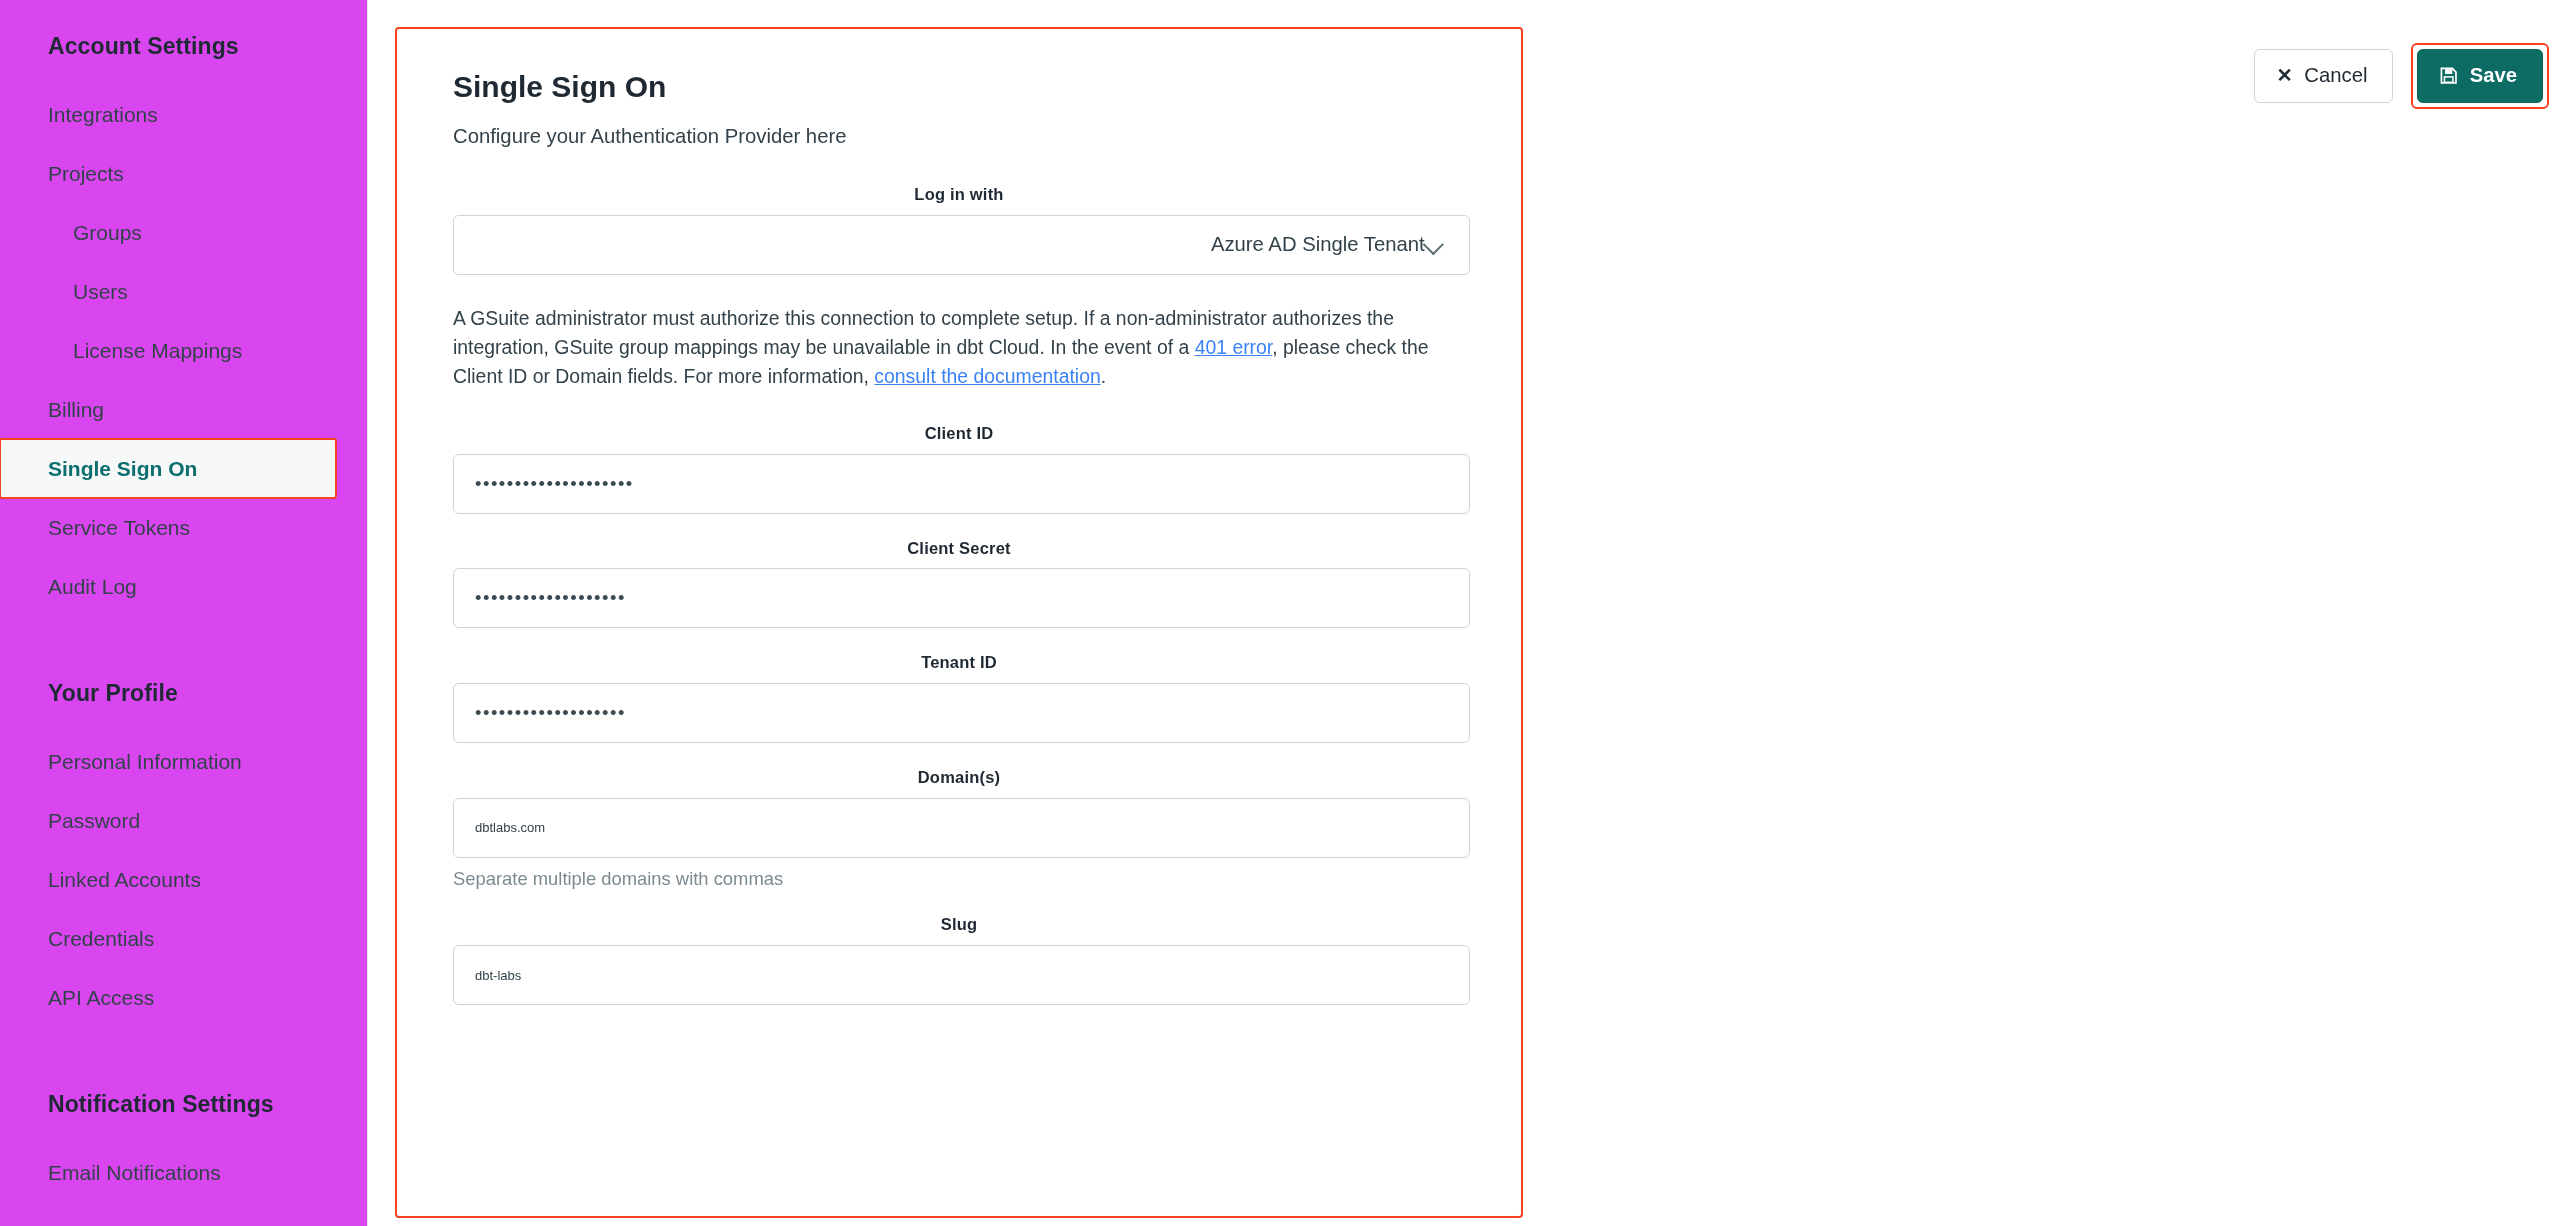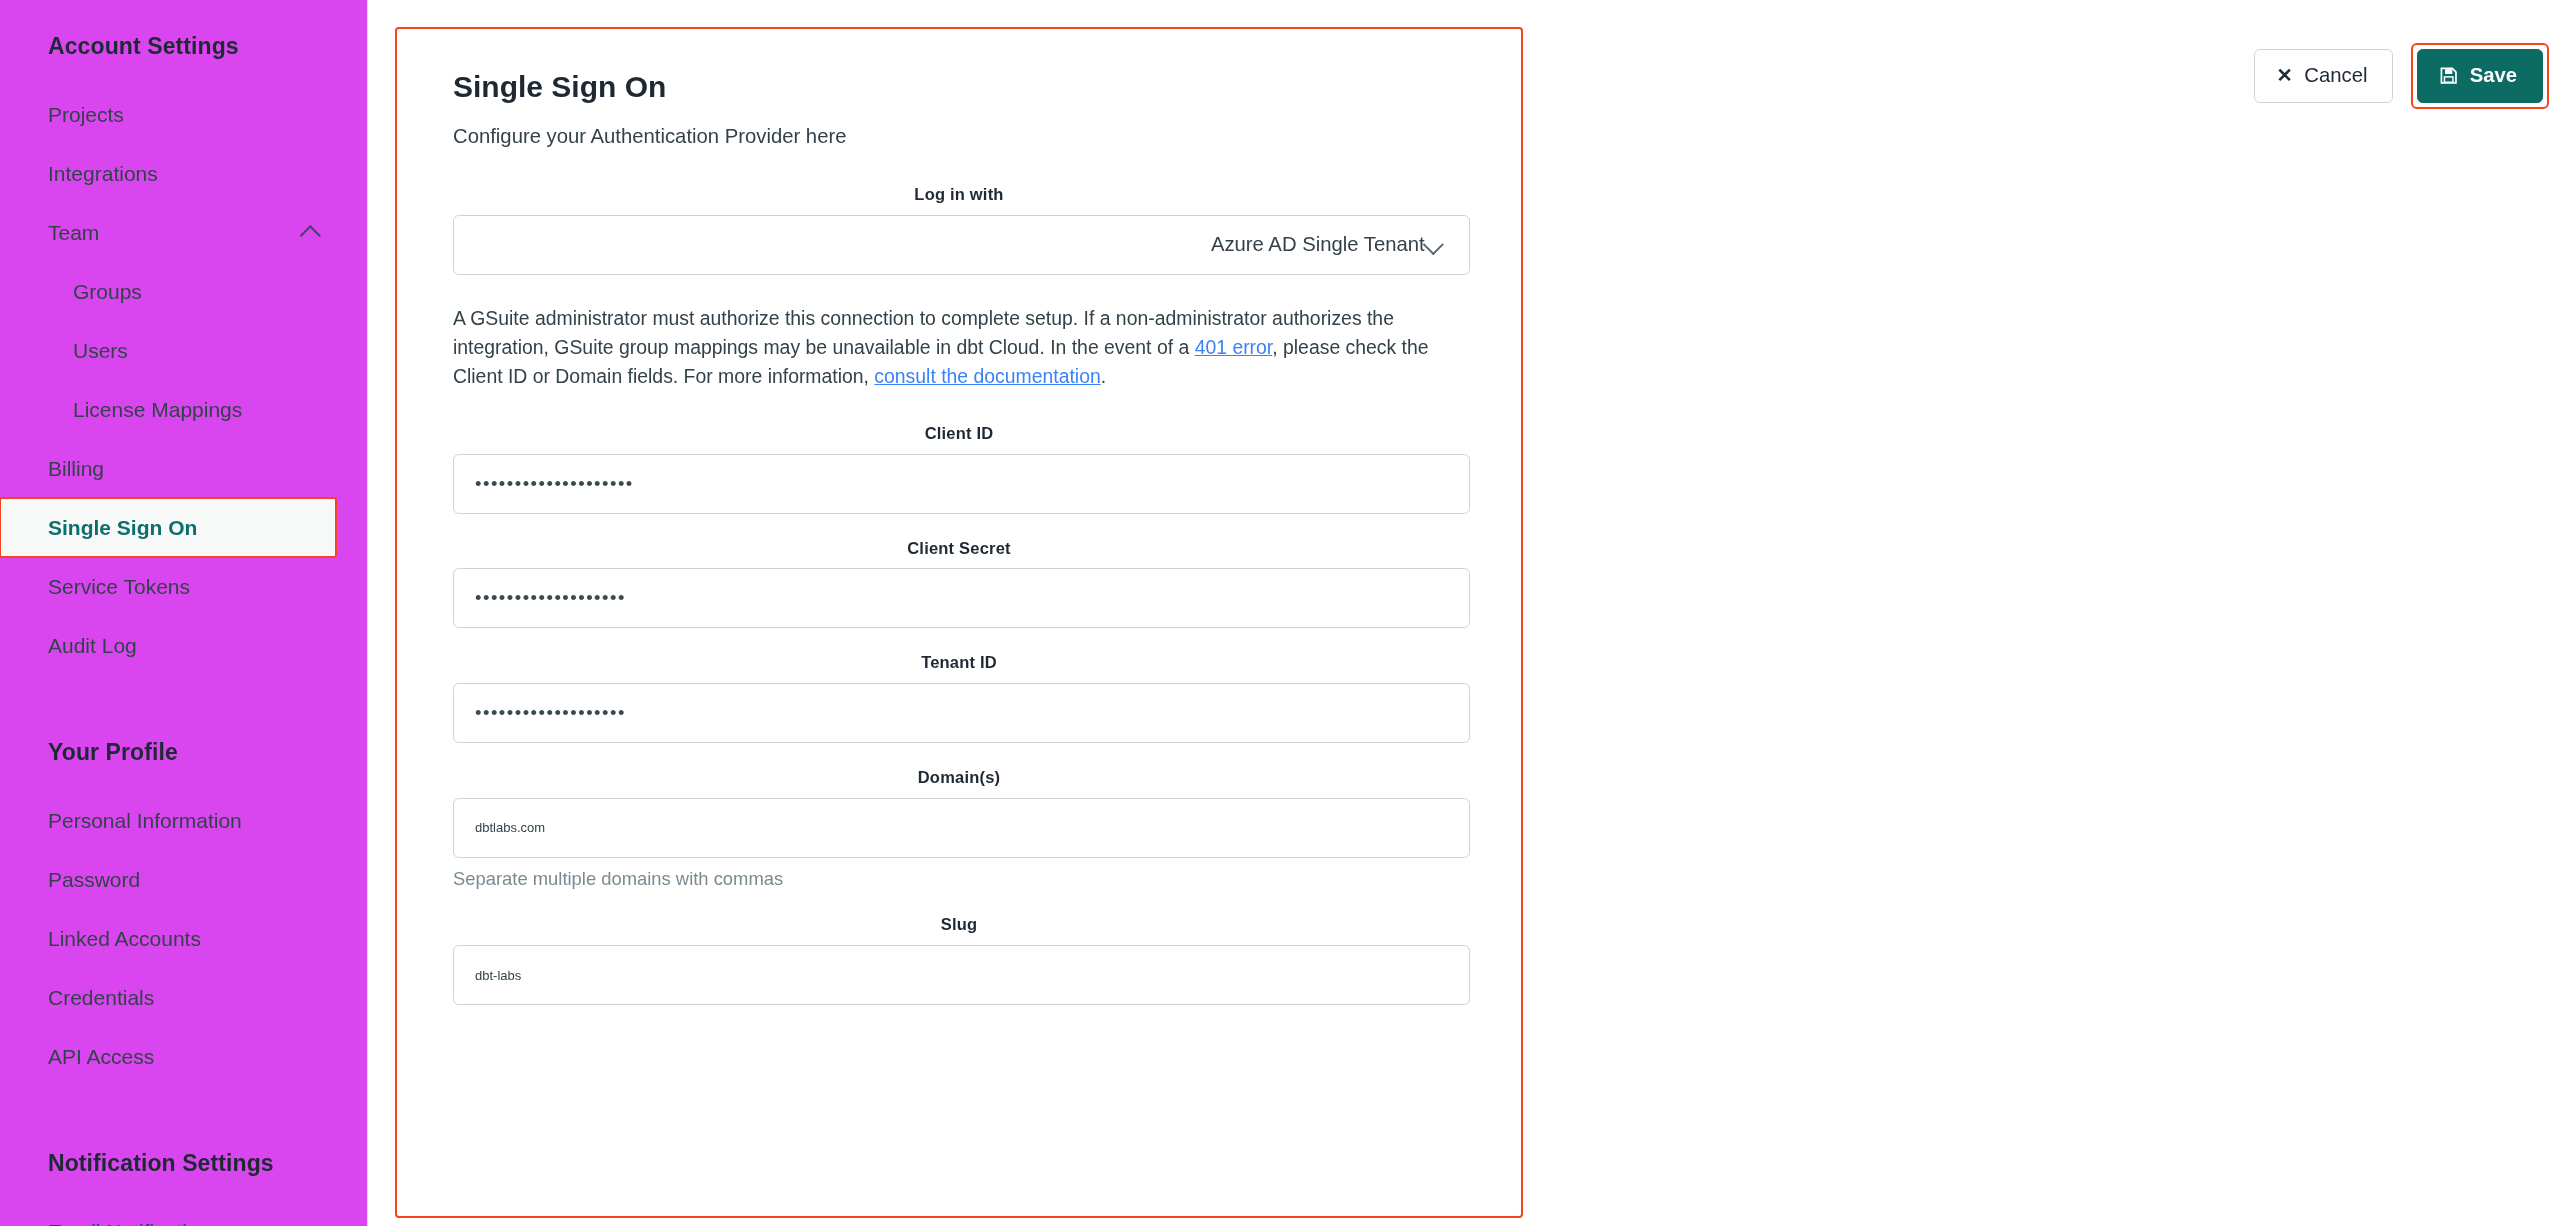--- a/index.html
+++ b/index.html
@@ -216,30 +216,26 @@
 </style>
 </head>
 <body>
 
 <div id="app">
 
   <nav class="sidebar">
     <div class="side-heading">Account Settings</div>
 
     <div class="side-item">
+      <span>Integrations</span>
+    </div>
+    <div class="side-item">
       <span>Projects</span>
     </div>
-    <div class="side-item">
-      <span>Integrations</span>
-    </div>
-
-    <div class="side-item expandable">
-      <span class="lbl">Team</span>
-      <span class="chev"></span>
-    </div>
+
 
     <div class="side-item sub">
       <span>Groups</span>
     </div>
     <div class="side-item sub">
       <span>Users</span>
     </div>
     <div class="side-item sub">
       <span>License Mappings</span>
     </div>

